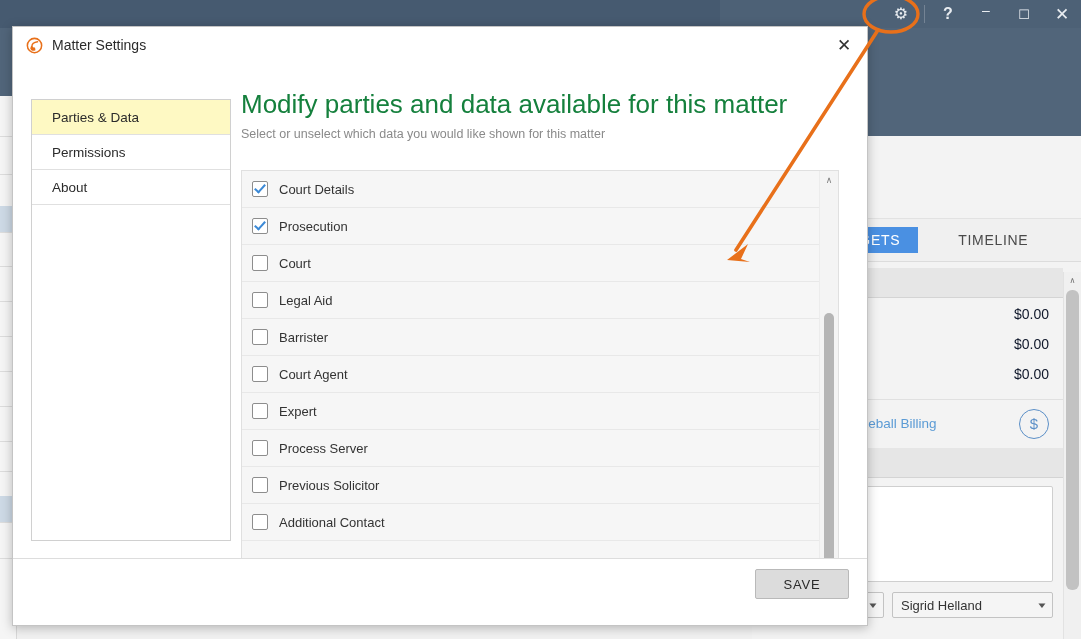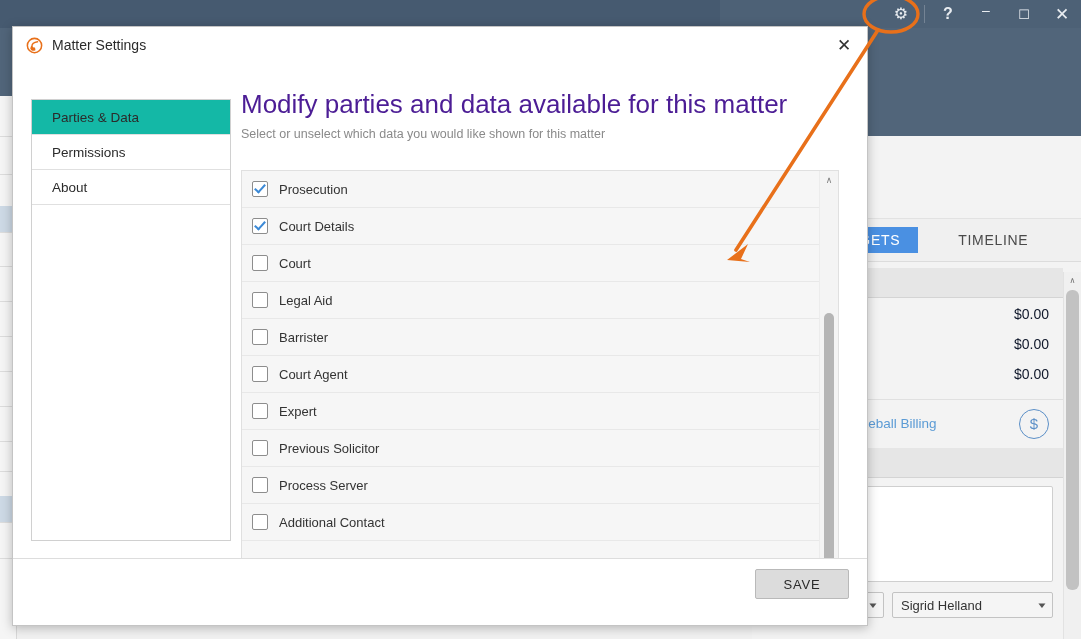--- a/index.html
+++ b/index.html
@@ -296,34 +296,34 @@
   .nav-item {
     height: 35px;
     display: flex;
     align-items: center;
     padding-left: 20px;
     box-sizing: border-box;
     font-size: 13.5px;
     color: #2b2b2b;
     border-bottom: 1px solid #e0e0e0;
   }
-  .nav-item.active { background: #14b8a6; }
+  .nav-item.active { background: #fef9c3; }
   .nav-filler {
     height: 335px;
     border-bottom: none;
   }
 
   .content {
     position: absolute;
     left: 228px; top: 26px; right: 18px;
   }
   .content-h1 {
     font-size: 26px;
     font-weight: normal;
-    color: #4c1d95;
+    color: #15803d;
     margin: 0;
     line-height: 1.2;
   }
   .content-sub {
     font-size: 12.5px;
     color: #8a8a8a;
     margin-top: 7px;
   }
 
   .list-panel {
@@ -549,27 +549,27 @@
 
       <div class="content">
         <h1 class="content-h1">Modify parties and data available for this matter</h1>
         <div class="content-sub">Select or unselect which data you would like shown for this matter</div>
       </div>
 
       <div class="list-panel">
         <div class="list-inner" id="checkbox-list">
             <div class="check-row">
               <span class="cbox checked"></span>
+              <span class="check-label">Court Details</span>
+            </div>
+            <div class="check-row">
+              <span class="cbox checked"></span>
               <span class="check-label">Prosecution</span>
             </div>
             <div class="check-row">
-              <span class="cbox checked"></span>
-              <span class="check-label">Court Details</span>
-            </div>
-            <div class="check-row">
               <span class="cbox"></span>
               <span class="check-label">Court</span>
             </div>
             <div class="check-row">
               <span class="cbox"></span>
               <span class="check-label">Legal Aid</span>
             </div>
             <div class="check-row">
               <span class="cbox"></span>
               <span class="check-label">Barrister</span>
@@ -577,25 +577,25 @@
             <div class="check-row">
               <span class="cbox"></span>
               <span class="check-label">Court Agent</span>
             </div>
             <div class="check-row">
               <span class="cbox"></span>
               <span class="check-label">Expert</span>
             </div>
             <div class="check-row">
               <span class="cbox"></span>
+              <span class="check-label">Process Server</span>
+            </div>
+            <div class="check-row">
+              <span class="cbox"></span>
               <span class="check-label">Previous Solicitor</span>
-            </div>
-            <div class="check-row">
-              <span class="cbox"></span>
-              <span class="check-label">Process Server</span>
             </div>
             <div class="check-row">
               <span class="cbox"></span>
               <span class="check-label">Additional Contact</span>
             </div>
           </div>
 
         <div class="list-scroll">
           <div class="sb-arrow up">∧</div>
           <div class="sb-thumb"></div>

